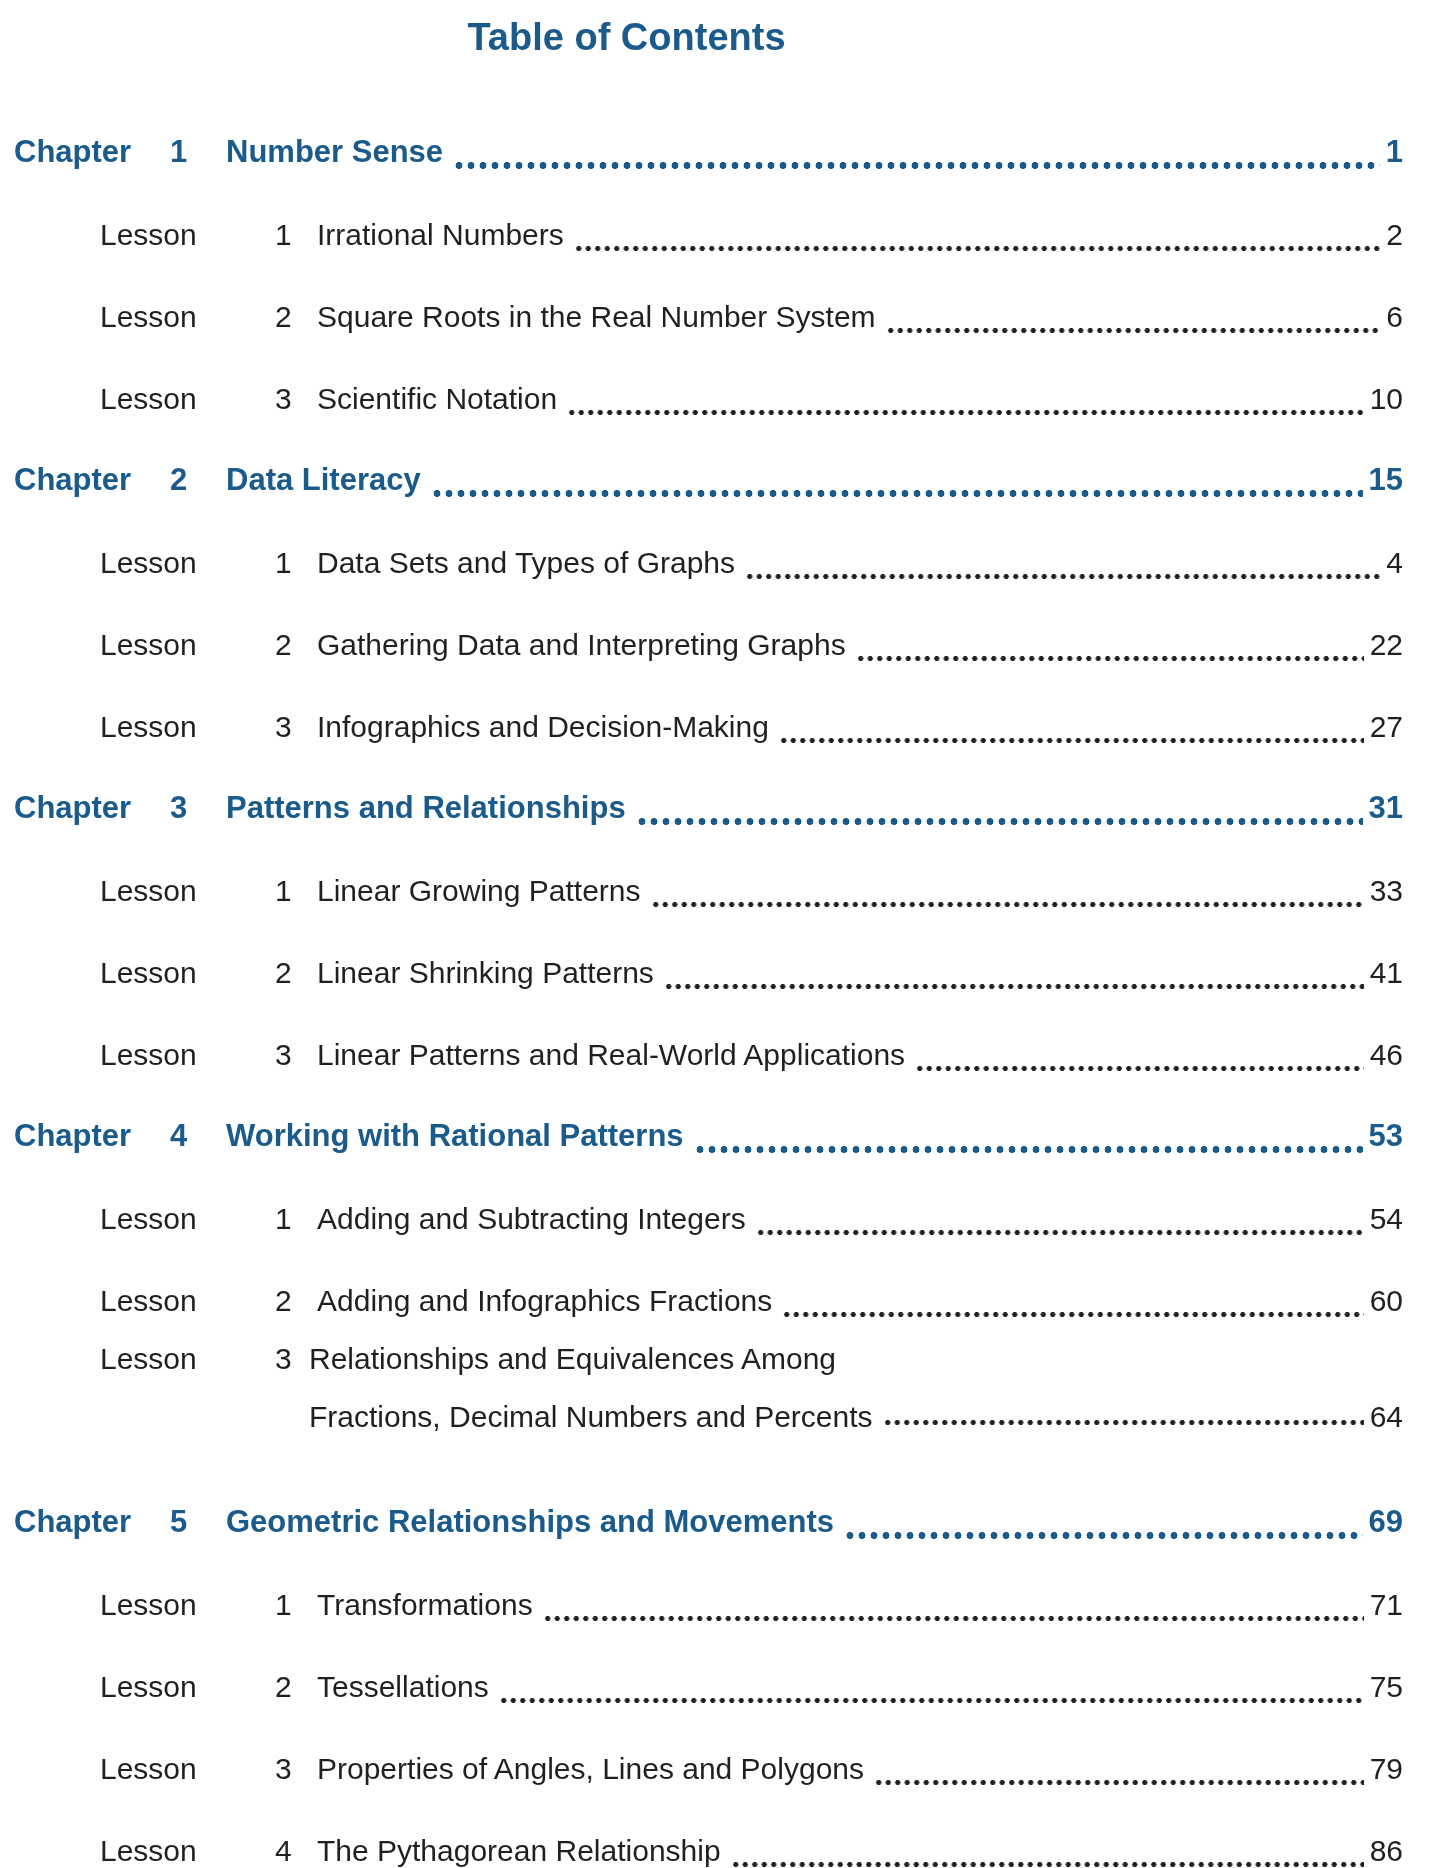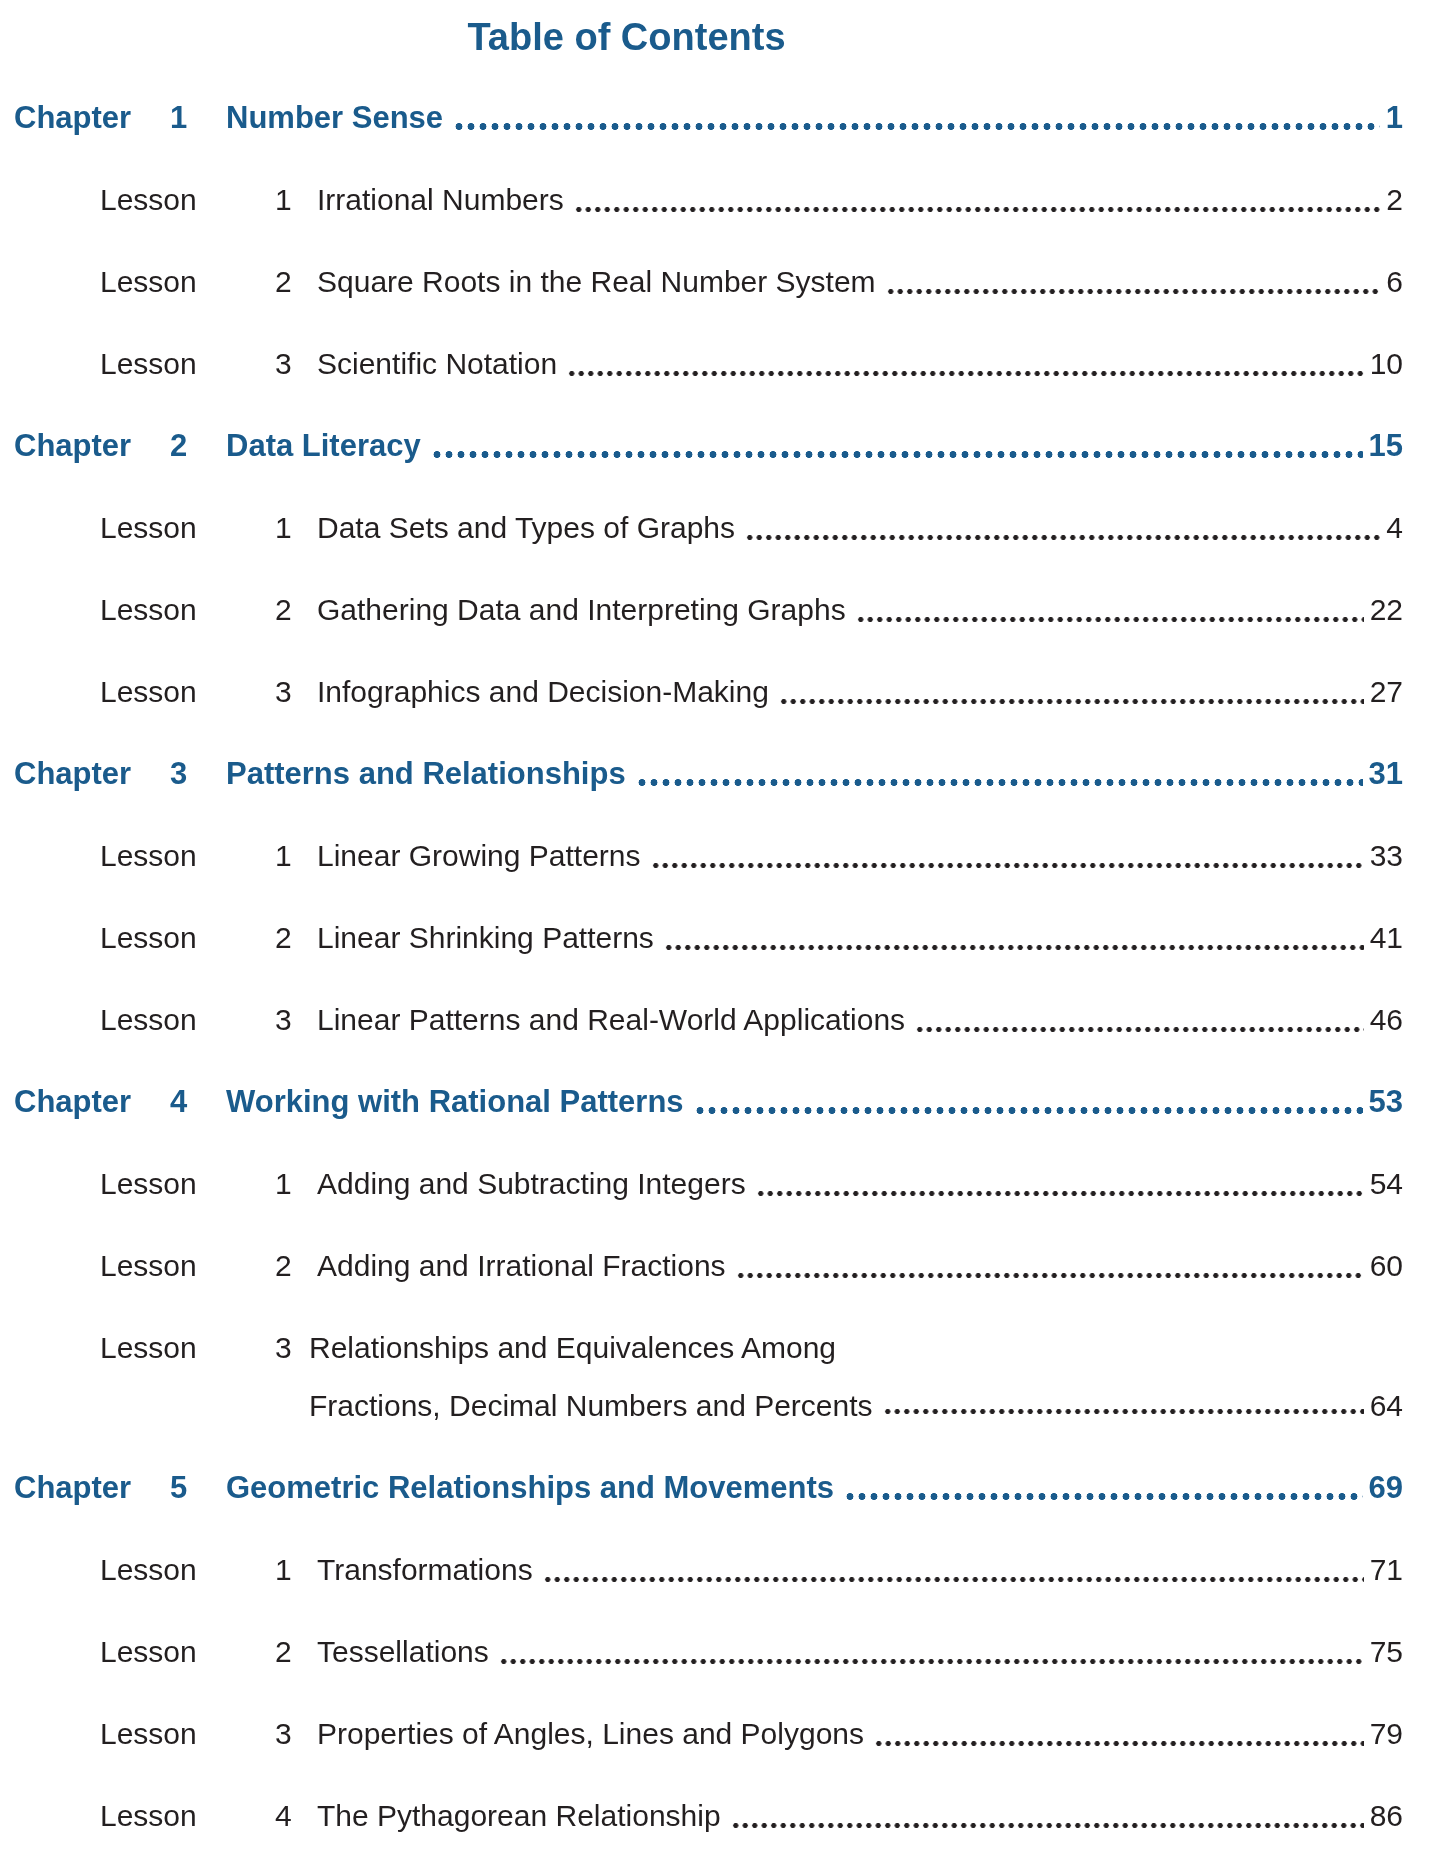--- a/index.html
+++ b/index.html
@@ -19,25 +19,25 @@
     padding:14px 42px 0 14px;
   }
   .toc-title{
     font-size:38px;
     font-weight:bold;
     color:var(--blue);
     text-align:center;
     padding-right:164px;
     height:46px;
     line-height:46px;
-    margin-bottom:17px;
+    margin-bottom:28px;
   }
   .row{
     display:flex;
-    align-items:center;
+    align-items:flex-end;
     height:82px;
   }
   
   .chapter-row{
     font-size:31px;
     font-weight:bold;
     color:var(--blue);
   }
   .ch-label{width:156px;flex:none;}
   .ch-num{width:42px;flex:none;}
@@ -180,21 +180,21 @@
   <div class="row lesson-row">
     <span class="ls-label">Lesson</span>
     <span class="ls-num">1</span>
     <span class="ls-title">Adding and Subtracting Integers</span>
     <span class="leader ls-leader"></span>
     <span class="ls-page">54</span>
   </div>
   <div class="row lesson-row">
     <span class="ls-label">Lesson</span>
     <span class="ls-num">2</span>
-    <span class="ls-title">Adding and Irrational Fractions</span>
+    <span class="ls-title">Adding and Infographics Fractions</span>
     <span class="leader ls-leader"></span>
     <span class="ls-page">60</span>
   </div>
   <div class="row lesson-row two-line">
     <span class="ls-label cell82">Lesson</span>
     <span class="ls-num cell82">3</span>
     <div class="ls-multi">
       <div class="ls-line1">Relationships and Equivalences Among</div>
       <div class="ls-line2">
         <span>Fractions, Decimal Numbers and Percents</span>

